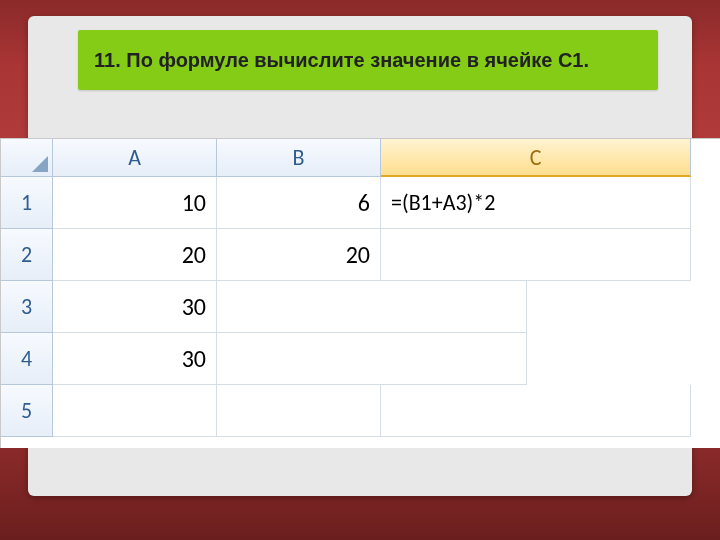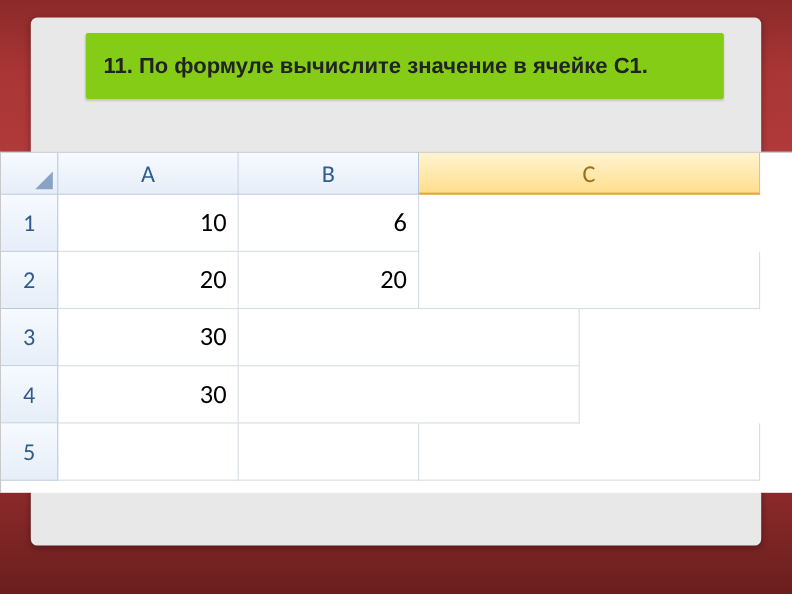--- a/index.html
+++ b/index.html
@@ -126,20 +126,21 @@
     <div class="corner"></div>
     <div class="col-hdr colA">A</div>
     <div class="col-hdr colB">B</div>
     <div class="col-hdr colC sel">C</div>
   </div>
 
   <div class="row data-row">
     <div class="row-hdr">1</div>
     <div class="cell num colA">10</div>
     <div class="cell num colB">6</div>
+    <div class="cell formula colC">=(B1+A3)*2</div>
   </div>
 
   <div class="row data-row">
     <div class="row-hdr">2</div>
     <div class="cell num colA">20</div>
     <div class="cell num colB">20</div>
     <div class="cell colC"></div>
   </div>
 
   <div class="row data-row">

